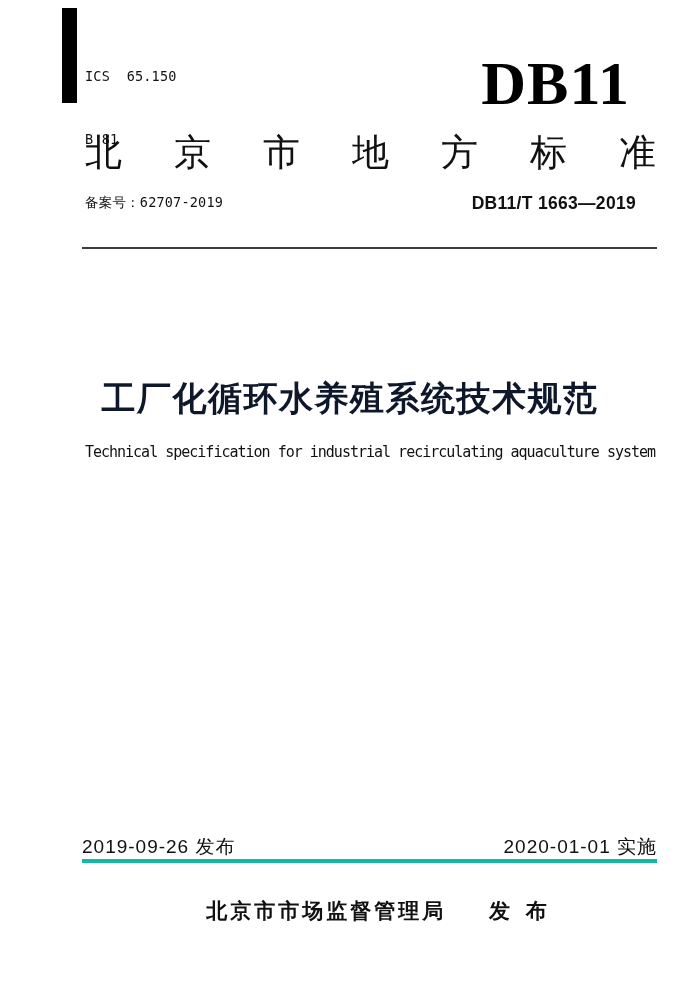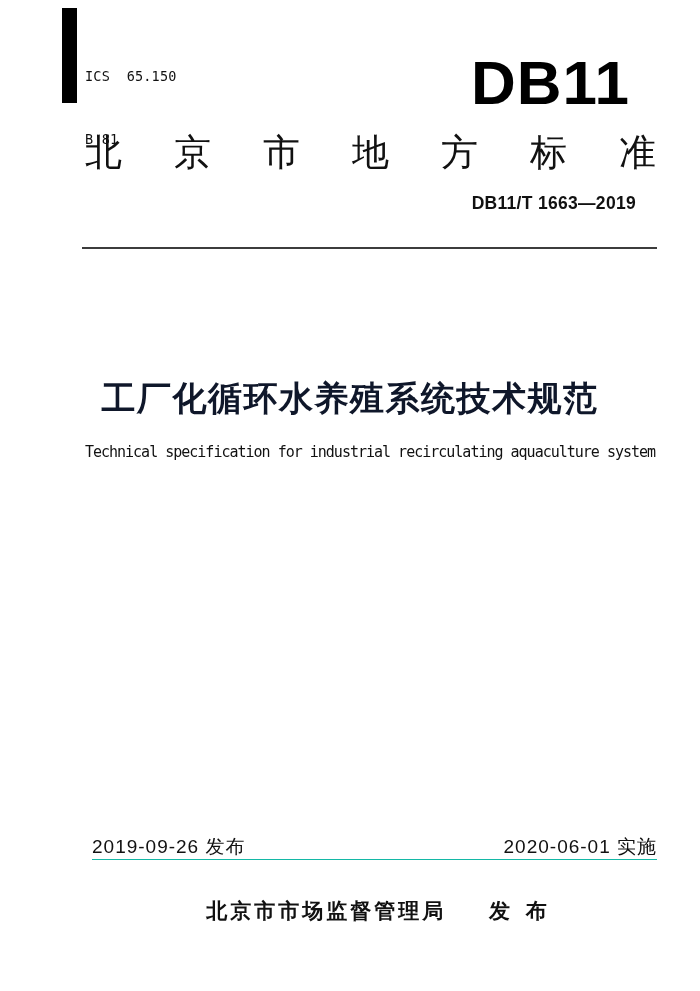--- a/index.html
+++ b/index.html
@@ -35,21 +35,21 @@
     line-height: 21px;
     color: #111111;
     white-space: pre;
     letter-spacing: 0.2px;
   }
   
   .db-logo {
     position: absolute;
     right: 70px;
     top: 52px;
-    font-family: Liberation Sans, sans-serif;
+    font-family: Liberation Serif, serif;
     font-weight: bold;
     font-size: 62px;
     line-height: 1;
     letter-spacing: 1px;
     color: #000000;
   }
   
   .standard-name {
     position: absolute;
     left: 85px;
@@ -106,31 +106,31 @@
     font-size: 15px;
     letter-spacing: -1px;
     line-height: 1.2;
     color: #111111;
     white-space: nowrap;
     padding-left: 40px;
   }
   
   .dates-row {
     position: absolute;
-    left: 92px;
+    left: 82px;
     right: 43px;
     top: 836px;
     display: flex;
     justify-content: space-between;
     font-size: 19px;
     font-weight: 500;
     letter-spacing: 1px;
     line-height: 21px;
     padding-bottom: 2px;
-    border-bottom: 1px solid #14b8a6;
+    border-bottom: 4px solid #14b8a6;
     color: #111111;
   }
   
   .publisher-row {
     position: absolute;
     left: 0;
     right: 0;
     top: 898px;
     padding-left: 56px;
     text-align: center;
@@ -147,20 +147,21 @@
 </head>
 <body>
 
 <div class="page">
 
   <div class="corner-mark"></div>
 
   <div class="info-block">
     <div>ICS  65.150</div>
     <div>B 81</div>
+    <div>备案号：62707-2019</div>
   </div>
 
   <div class="db-logo">DB11</div>
 
   <div class="standard-name">
     <span>北</span>
     <span>京</span>
     <span>市</span>
     <span>地</span>
     <span>方</span>
@@ -171,21 +172,21 @@
   <div class="doc-number">DB11/T 1663—2019</div>
 
   <div class="header-rule"></div>
 
   <div class="doc-title">工厂化循环水养殖系统技术规范</div>
 
   <div class="doc-title-en">Technical specification for industrial recirculating aquaculture system</div>
 
   <div class="dates-row">
     <span>2019-09-26 发布</span>
-    <span>2020-06-01 实施</span>
+    <span>2020-01-01 实施</span>
   </div>
 
   <div class="publisher-row">
     <span class="org">北京市市场监督管理局</span>
     <span class="pub-label">发 布</span>
   </div>
 
 </div>
 
 </body></html>

